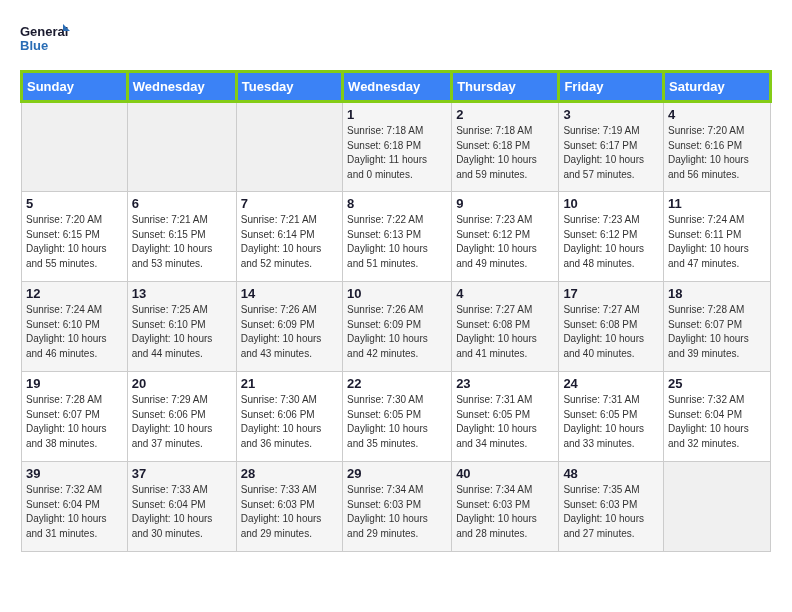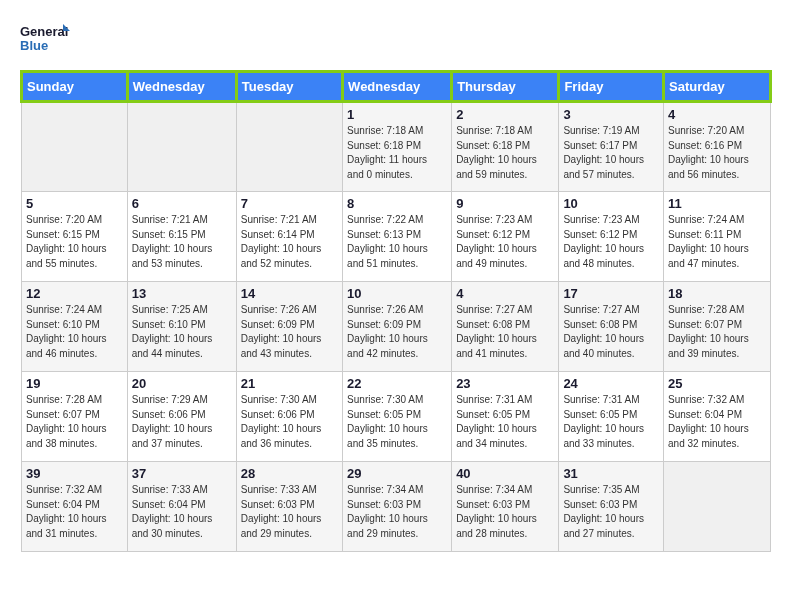--- a/index.html
+++ b/index.html
@@ -234,19 +234,19 @@
         </td>
         <td>
           <span class="day-number">29</span>
           <div class="day-info">Sunrise: 7:34 AM<br>Sunset: 6:03 PM<br>Daylight: 10 hours<br>and 29 minutes.</div>
         </td>
         <td>
           <span class="day-number">40</span>
           <div class="day-info">Sunrise: 7:34 AM<br>Sunset: 6:03 PM<br>Daylight: 10 hours<br>and 28 minutes.</div>
         </td>
         <td>
-          <span class="day-number">31</span>
+          <span class="day-number">48</span>
           <div class="day-info">Sunrise: 7:35 AM<br>Sunset: 6:03 PM<br>Daylight: 10 hours<br>and 27 minutes.</div>
         </td>
         <td class="empty-cell"></td>
       </tr>
     </tbody>
 </table>
 
 </body></html>

